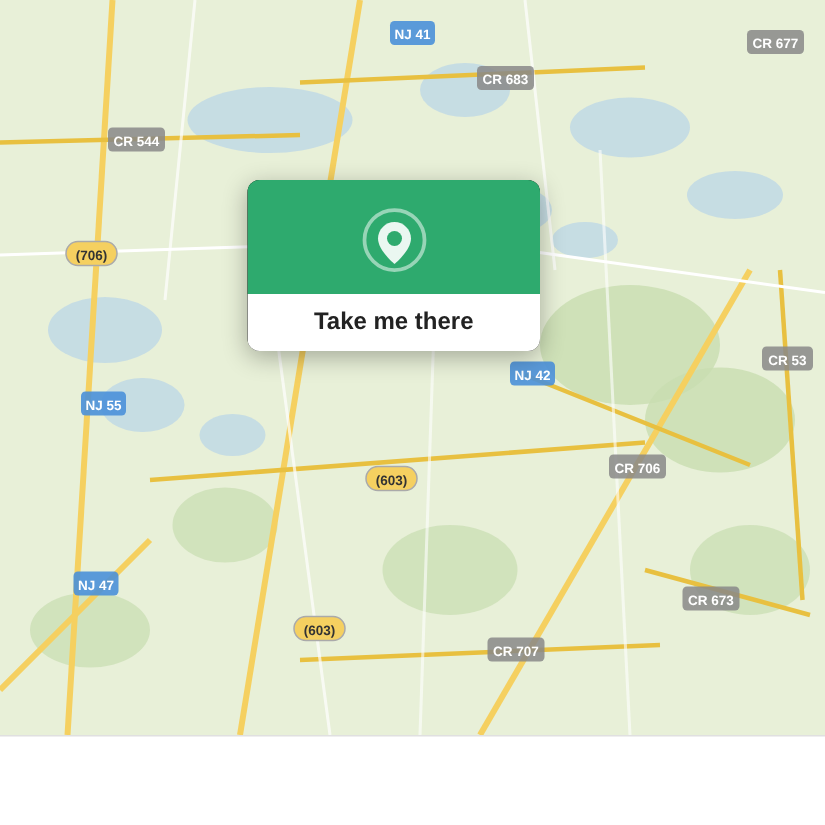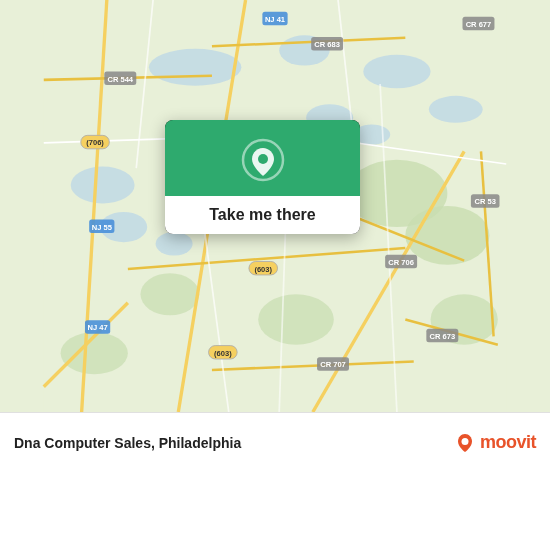--- a/index.html
+++ b/index.html
@@ -6,21 +6,21 @@
     body {
       width: 550px;
       height: 550px;
       overflow: hidden;
       font-family: Arial, sans-serif;
       position: relative;
     }
 
     #map-container {
       width: 550px;
-      height: 412px;
+      height: 490px;
       position: relative;
       overflow: hidden;
       background-color: #e8f0d8;
     }
 
     
     .map-svg {
       position: absolute;
       top: 0; left: 0;
       width: 100%;
@@ -226,25 +226,14 @@
         <path d="M22 10 C16 10 11 15 11 21 C11 29 22 38 22 38 C22 38 33 29 33 21 C33 15 28 10 22 10 Z" fill="white" opacity="0.9"></path>
         <circle cx="22" cy="21" r="5" fill="#2eaa6e"></circle>
       </svg>
     </div>
     <div id="popup-label">Take me there</div>
   </div>
 
 </div>
 
 <div id="bottom-bar">
-  <span id="bottom-title">Dna Computer Sales, Philadelphia</span>
-
-  <div id="moovit-logo">
-
-    <svg id="moovit-pin" viewBox="0 0 22 22" xmlns="http://www.w3.org/2000/svg">
-      <path d="M11 2 C7 2 4 5.5 4 9.5 C4 15 11 20 11 20 C11 20 18 15 18 9.5 C18 5.5 15 2 11 2 Z" fill="#e8532a"></path>
-      <circle cx="11" cy="9.5" r="3.5" fill="white"></circle>
-    </svg>
-    <span id="moovit-text">
-      <span>moovit</span>
-    </span>
-  </div>
+
 </div>
 
 </body></html>

